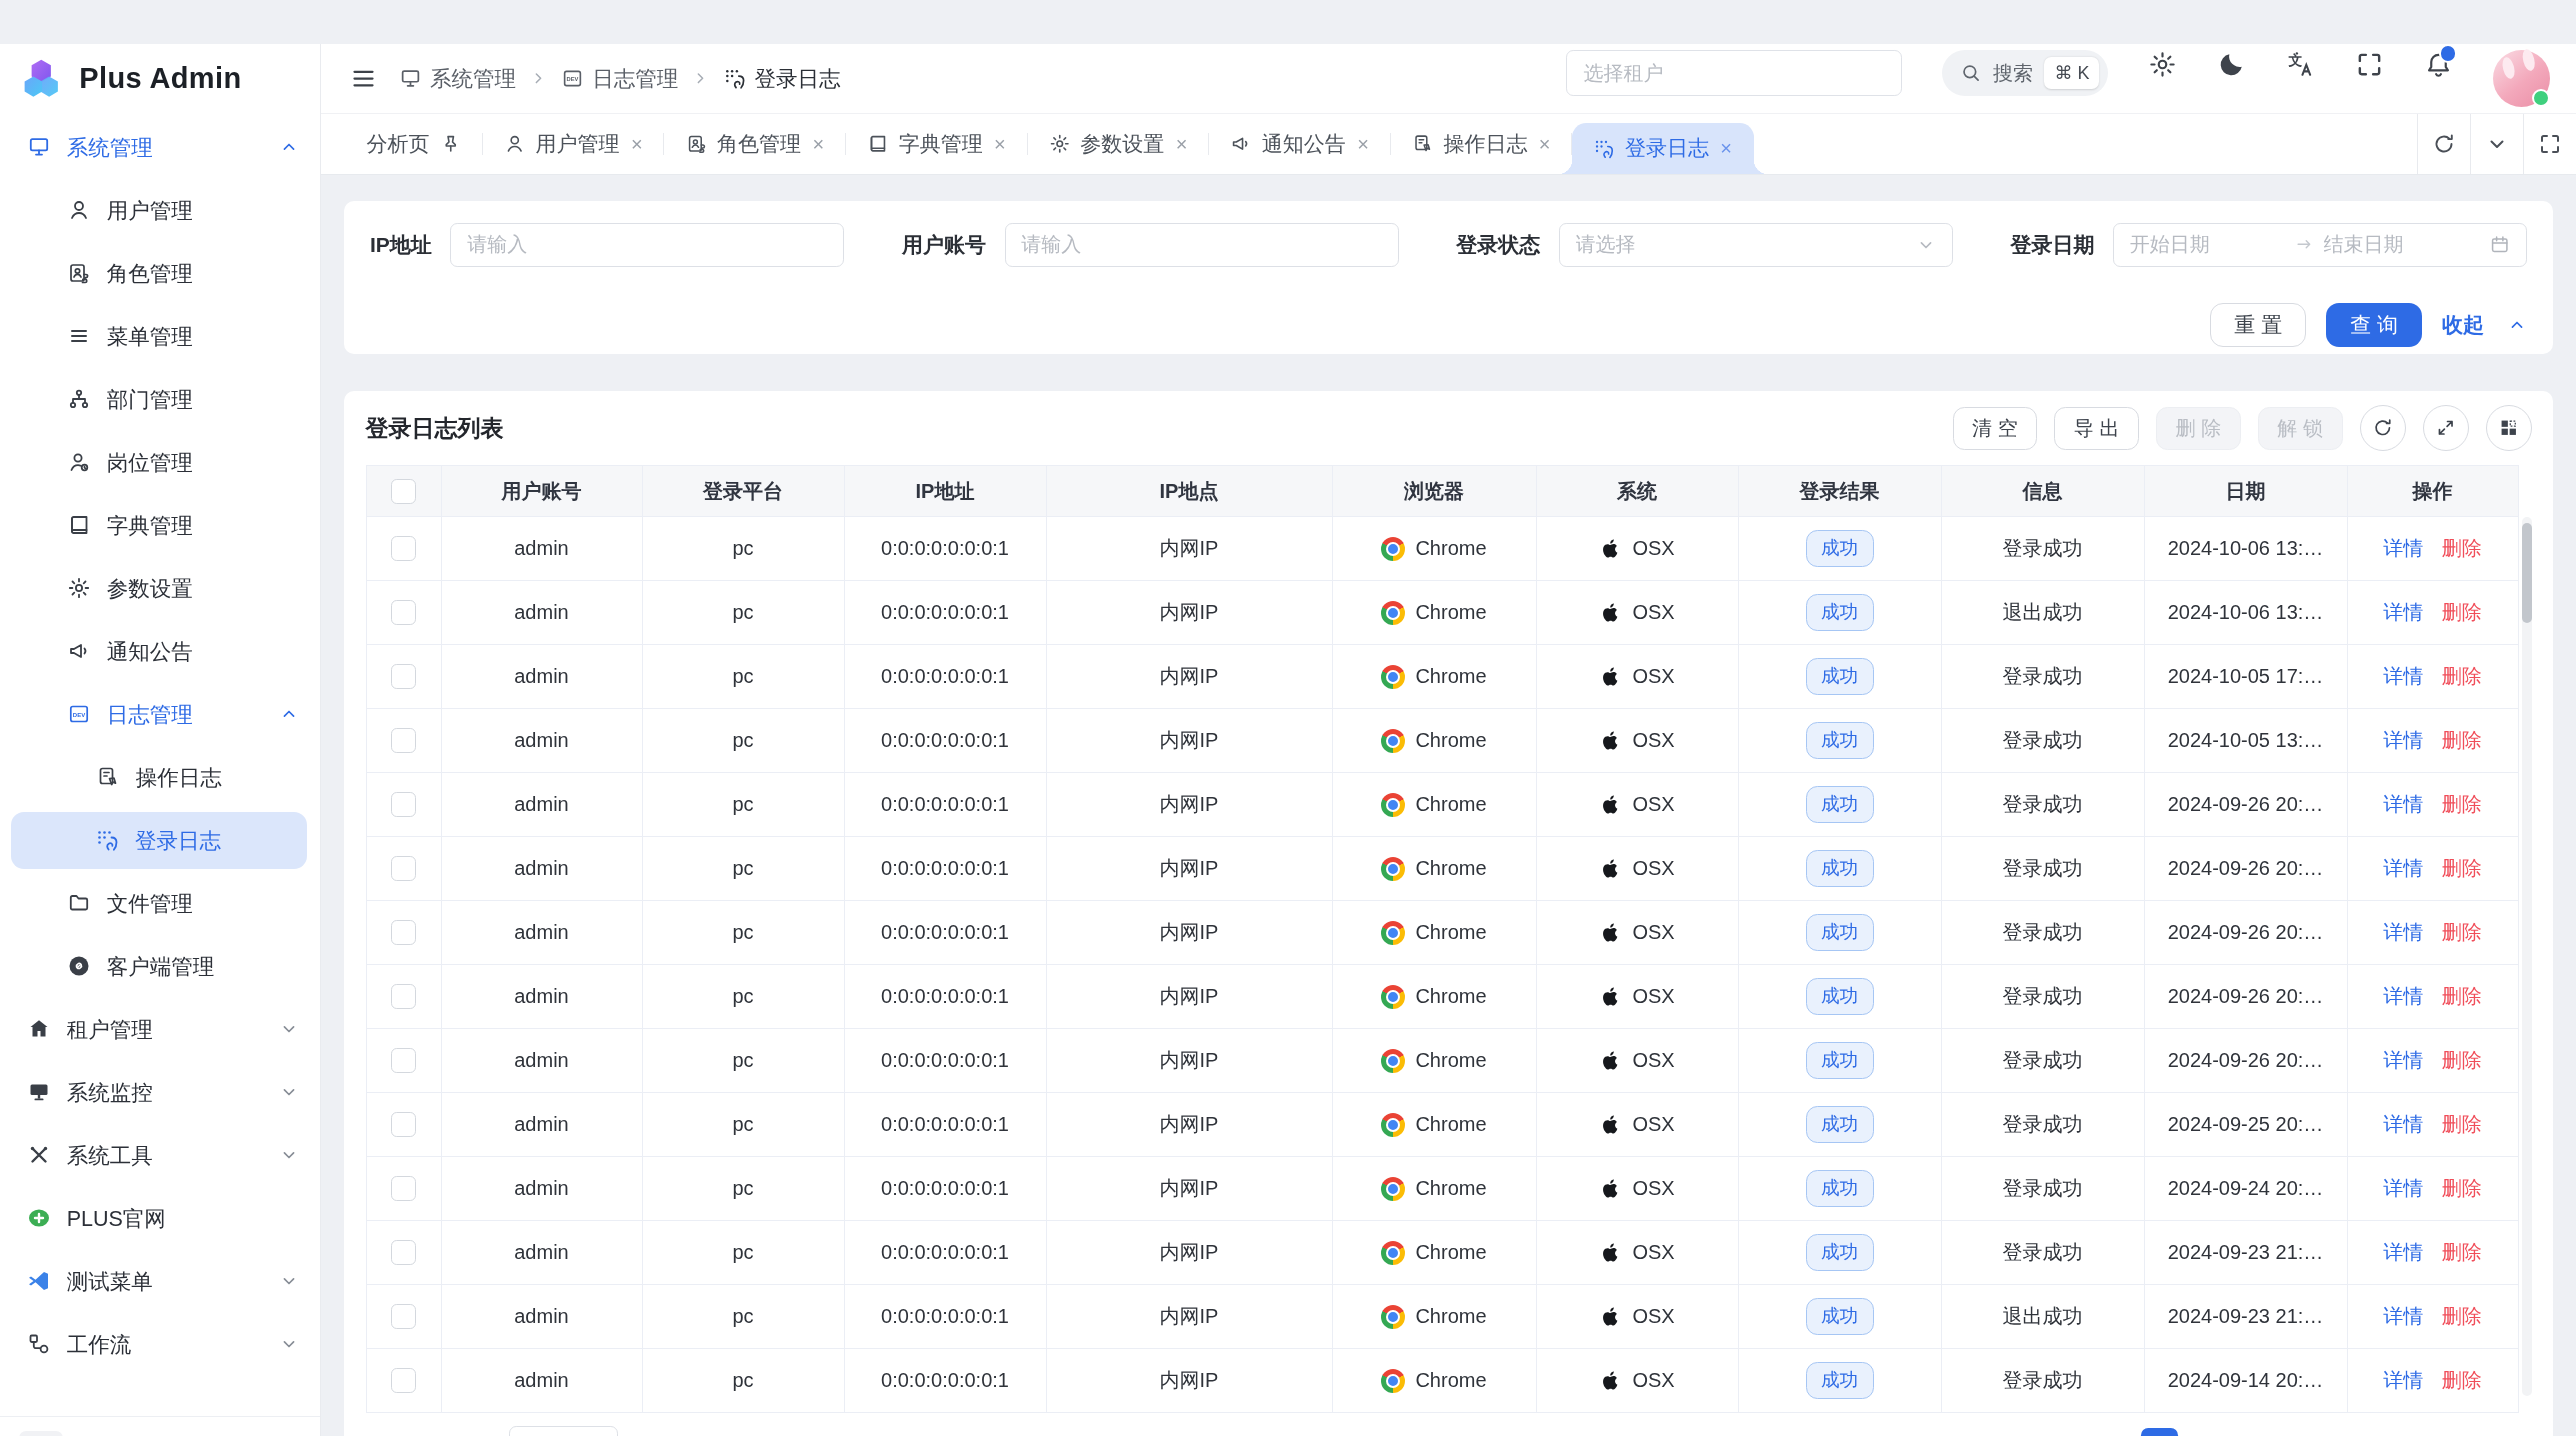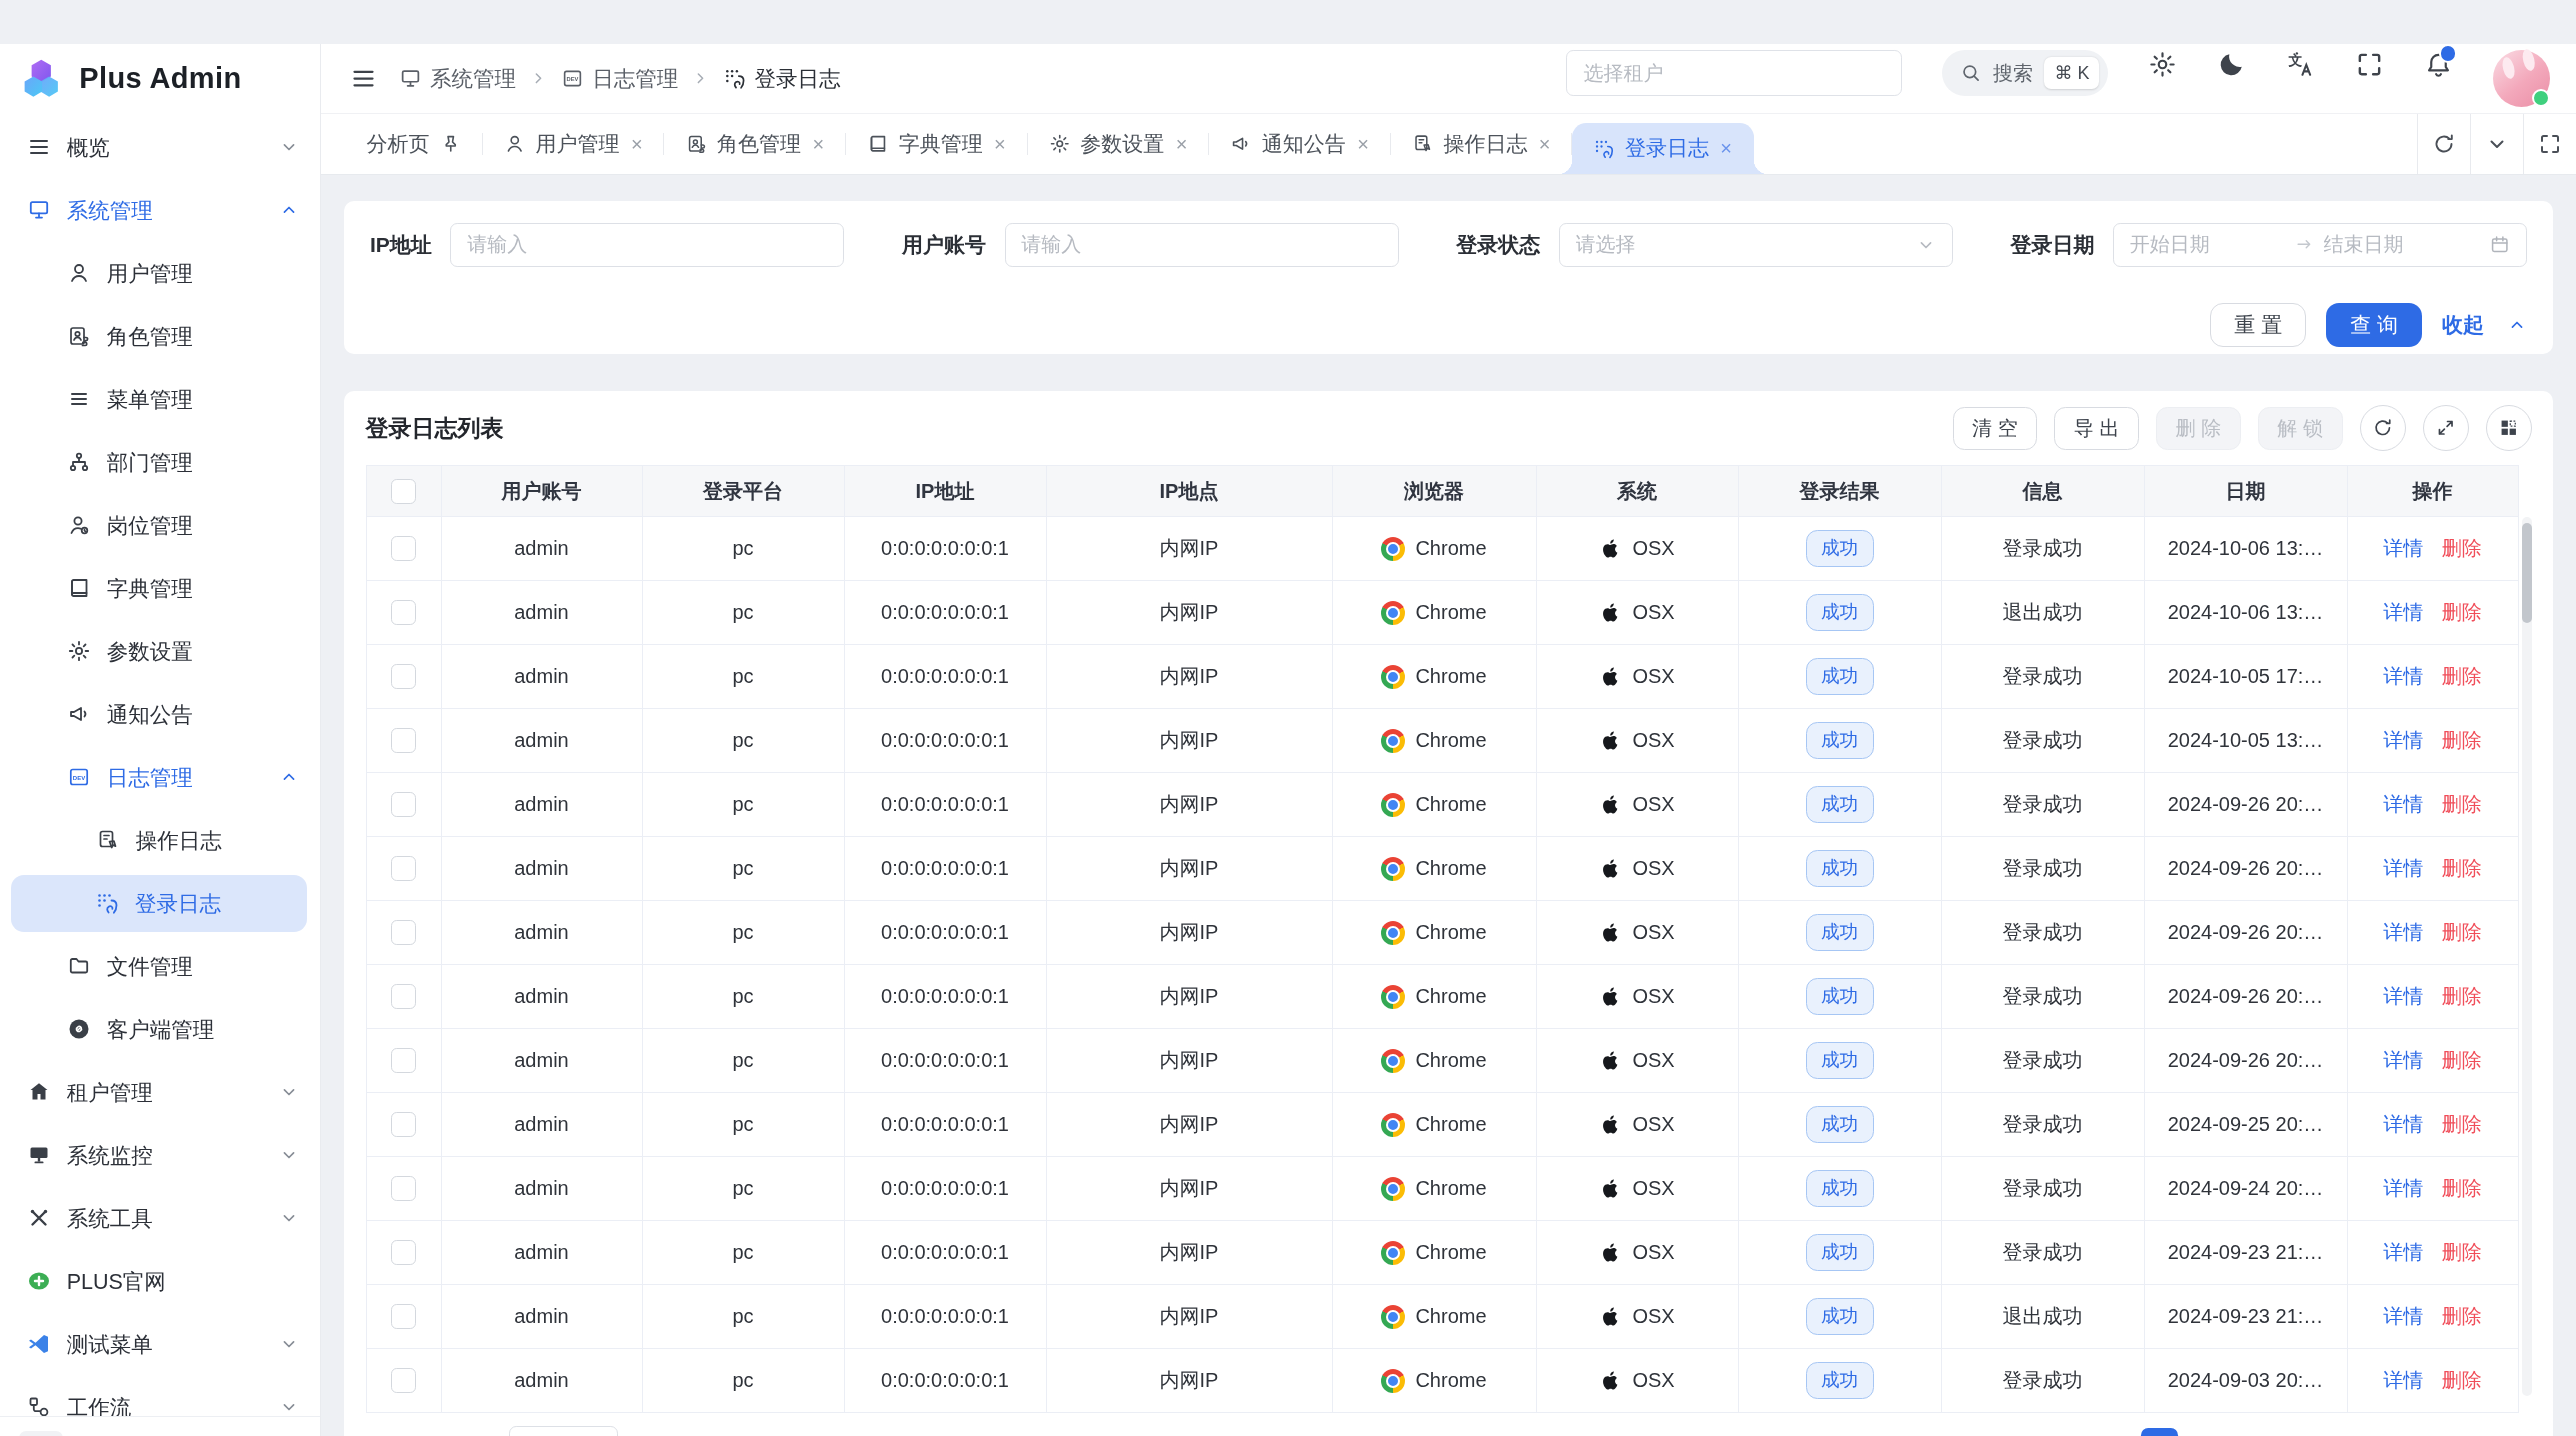--- a/index.html
+++ b/index.html
@@ -168,33 +168,20 @@
             </linearGradient>
           </defs>
           <path d="M22 2l11 6.4v12.8L22 27.6 11 21.2V8.4z" fill="url(#lg1)"></path>
           <path d="M31 21l10 5.8v11.6L31 44.2 21 38.4V26.8z" fill="url(#lg2)" opacity=".95"></path>
           <path d="M13 21l10 5.8v11.6L13 44.2 3 38.4V26.8z" fill="url(#lg2)"></path>
         </svg>
       </span>
       <span class="logo-text">Plus Admin</span>
     </div>
     <nav class="menu" id="sidebar-menu">
-        <div class="mi l1">
-      <span class="ic">
-            <svg viewBox="0 0 24 24" fill="none" stroke="currentColor" stroke-linecap="round" stroke-linejoin="round" stroke-width="2">
-              <path d="M4 6h16M4 12h16M4 18h16"></path>
-            </svg>
-          </span>
-      <span class="lbl">概览</span>
-          <span class="chev">
-            <svg viewBox="0 0 24 24" fill="none" stroke="currentColor" stroke-linecap="round" stroke-linejoin="round" stroke-width="2">
-              <path d="M6.5 9.5 12 15l5.5-5.5"></path>
-            </svg>
-          </span>
-        </div>
         <div class="mi l1 hl">
       <span class="ic">
             <svg viewBox="0 0 24 24" fill="none" stroke="currentColor" stroke-linecap="round" stroke-linejoin="round" stroke-width="1.8">
               <rect x="3.8" y="4.2" width="16.4" height="11.2" rx="1.6"></rect>
               <path d="M9 19.6h6M12 15.4v4.2"></path>
             </svg>
           </span>
       <span class="lbl">系统管理</span>
           <span class="chev">
             <svg viewBox="0 0 24 24" fill="none" stroke="currentColor" stroke-linecap="round" stroke-linejoin="round" stroke-width="2">
@@ -1107,21 +1094,21 @@
                   </td>
    <td>
                     <span class="cellflex"><span class="apple-ic">
                         <svg viewBox="0 0 24 24">
                           <path fill="currentColor" d="M16.7 12.8c0-2.3 1.9-3.4 2-3.5-1.1-1.6-2.8-1.8-3.4-1.9-1.4-.1-2.8.9-3.5.9-.7 0-1.8-.9-3-.8-1.5 0-3 .9-3.8 2.3-1.6 2.8-.4 7 1.2 9.3.8 1.1 1.7 2.4 2.9 2.3 1.2 0 1.6-.8 3-.8s1.8.8 3 .8 2-1.1 2.8-2.3c.9-1.3 1.2-2.6 1.3-2.7-.1 0-2.5-1-2.5-3.6zM14.4 5.6c.6-.8 1.1-1.9 1-3-.9 0-2.1.6-2.7 1.4-.6.7-1.1 1.8-1 2.9 1 .1 2.1-.5 2.7-1.3z"></path>
                         </svg>
                       </span>OSX</span>
                   </td>
    <td><span class="tag">成功</span></td>
    <td>登录成功</td>
-   <td>2024-09-03 20:…</td>
+   <td>2024-09-14 20:…</td>
    <td><span class="acts">
      <span class="lnk b">详情</span>
      <span class="lnk r">删除</span>
                     </span></td>
   </tr>
               </tbody>
           </table>
           <div class="vtrack">
             <div class="vthumb"></div>
           </div>

